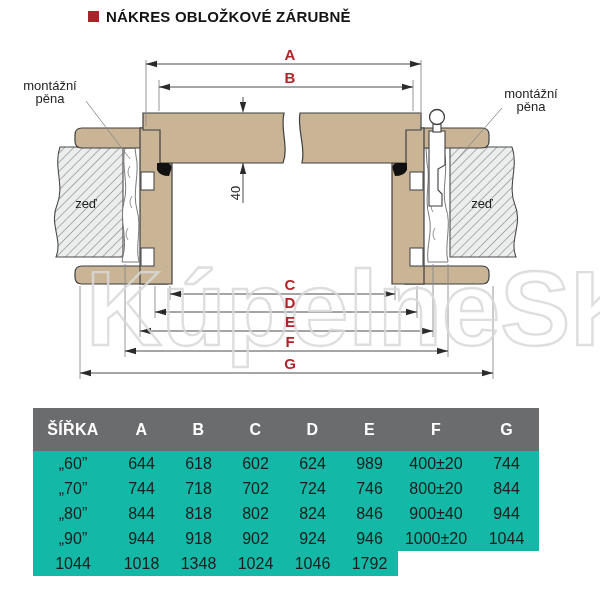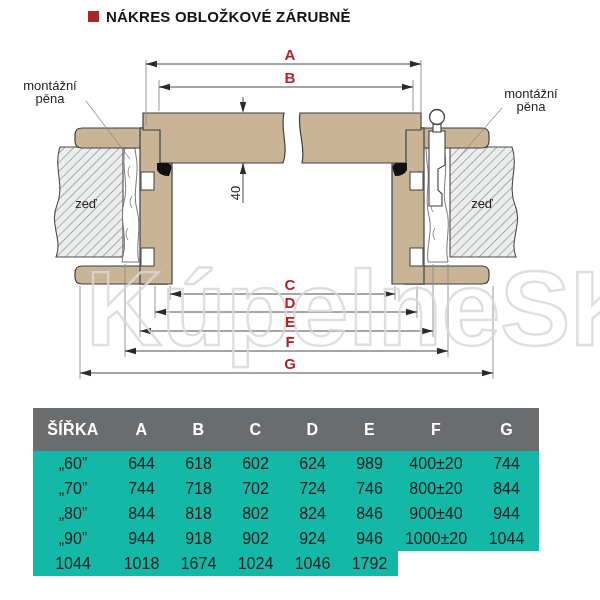--- a/index.html
+++ b/index.html
@@ -199,17 +199,17 @@
   <div class="dc">944</div>
   <div class="dc">918</div>
   <div class="dc">902</div>
   <div class="dc">924</div>
   <div class="dc">946</div>
   <div class="dc">1000±20</div>
   <div class="dc">1044</div>
 
   <div class="dc">1044</div>
   <div class="dc">1018</div>
-  <div class="dc">1674</div>
+  <div class="dc">1348</div>
   <div class="dc">1024</div>
   <div class="dc">1046</div>
   <div class="dc">1792</div>
 </div>
 
 </body></html>

